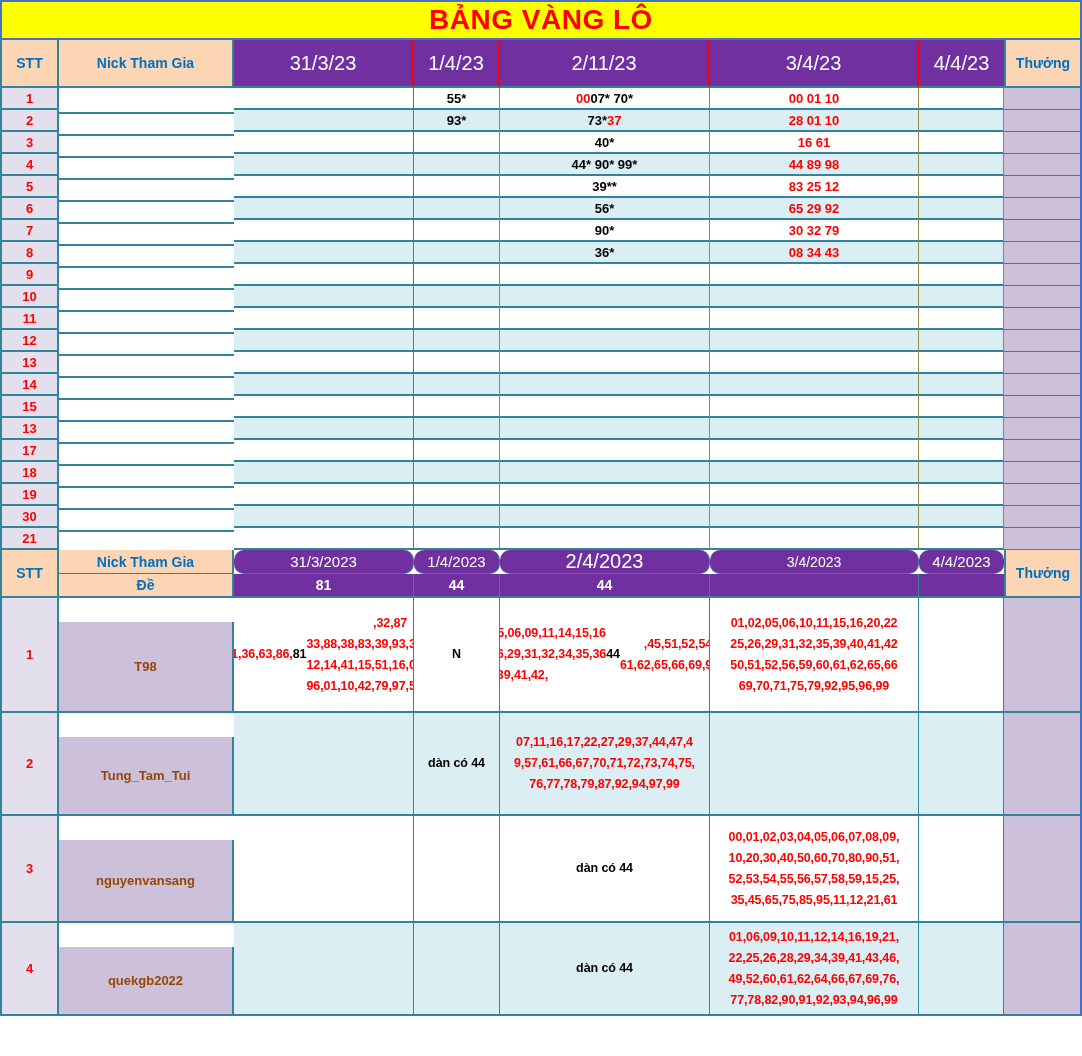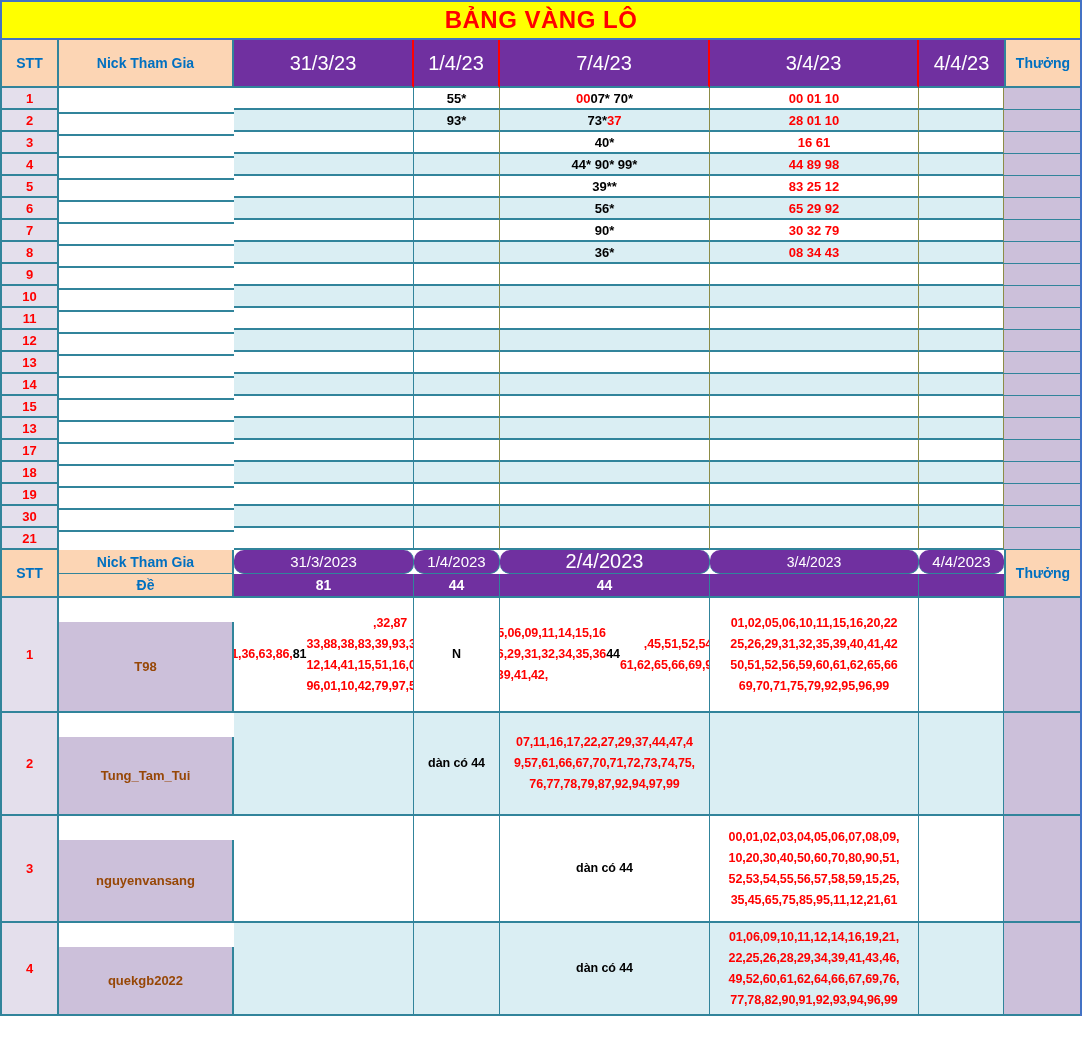--- a/index.html
+++ b/index.html
@@ -10,21 +10,21 @@
     --teal:#31849B; --olive:#8C8C46; --outer-blue:#4472C4;
     --red:#FF0000; --black:#000000;
   }
   *{box-sizing:border-box;}
   html,body{margin:0;padding:0;}
   body{width:1082px;background:#fff;font-family:"Liberation Sans",sans-serif;}
   .sheet{width:1082px;overflow:hidden;}
 
   .banner{height:40px;background:var(--banner-bg);border:2px solid var(--outer-blue);
     display:flex;align-items:center;justify-content:center;
-    color:var(--banner-text);font-weight:bold;font-size:24px;letter-spacing:.5px;}
+    color:var(--banner-text);font-weight:bold;font-size:28px;letter-spacing:.5px;}
 
   .grid{display:grid;width:1082px;
     grid-template-columns:57px 175px 180px 86px 210px 209px 85px 1fr;
     border-left:2px solid var(--teal);border-right:2px solid var(--outer-blue);}
 
   .head1{grid-template-rows:48px;}
   .head2{grid-template-rows:24px 24px;}
   .body1{grid-auto-rows:22px;}
 
   .hc{display:flex;align-items:center;justify-content:center;overflow:hidden;}
@@ -64,21 +64,21 @@
 
 <div class="sheet">
 
   <div class="banner">BẢNG VÀNG LÔ</div>
 
   <div class="grid head1">
     <div class="hc peach">STT</div>
     <div class="hc peach">Nick Tham Gia</div>
     <div class="hc purple redsep">31/3/23</div>
     <div class="hc purple redsep">1/4/23</div>
-    <div class="hc purple redsep">7/4/23</div>
+    <div class="hc purple redsep">2/11/23</div>
     <div class="hc purple redsep">3/4/23</div>
     <div class="hc purple">4/4/23</div>
     <div class="hc peach" style="border-right:none;border-left:2px solid var(--teal);">Thưởng</div>
   </div>
 
   <div class="grid body1" id="lo-body">
       <div class="row-contents"><div class="cell c-stt">1</div><div class="cell c-nick">Quang6688</div><div class="cell c-data row-white first"></div><div class="cell c-data row-white"><span class="blk">55*</span></div><div class="cell c-data row-white"><span class="red">00 </span><span class="blk">07* 70*</span></div><div class="cell c-data row-white"><span class="red">00 01 10</span></div><div class="cell c-data row-white"></div><div class="cell c-thuong"></div></div>
       <div class="row-contents"><div class="cell c-stt">2</div><div class="cell c-nick">dlp.hnvn</div><div class="cell c-data row-alt first"></div><div class="cell c-data row-alt"><span class="blk">93*</span></div><div class="cell c-data row-alt"><span class="blk">73* </span><span class="red">37</span></div><div class="cell c-data row-alt"><span class="red">28 01 10</span></div><div class="cell c-data row-alt"></div><div class="cell c-thuong"></div></div>
       <div class="row-contents"><div class="cell c-stt">3</div><div class="cell c-nick">Kenji93</div><div class="cell c-data row-white first"></div><div class="cell c-data row-white"></div><div class="cell c-data row-white"><span class="blk">40*</span></div><div class="cell c-data row-white"><span class="red">16 61</span></div><div class="cell c-data row-white"></div><div class="cell c-thuong"></div></div>
       <div class="row-contents"><div class="cell c-stt">4</div><div class="cell c-nick">pauvre686</div><div class="cell c-data row-alt first"></div><div class="cell c-data row-alt"></div><div class="cell c-data row-alt"><span class="blk">44* 90* 99*</span></div><div class="cell c-data row-alt"><span class="red">44 89 98</span></div><div class="cell c-data row-alt"></div><div class="cell c-thuong"></div></div>

